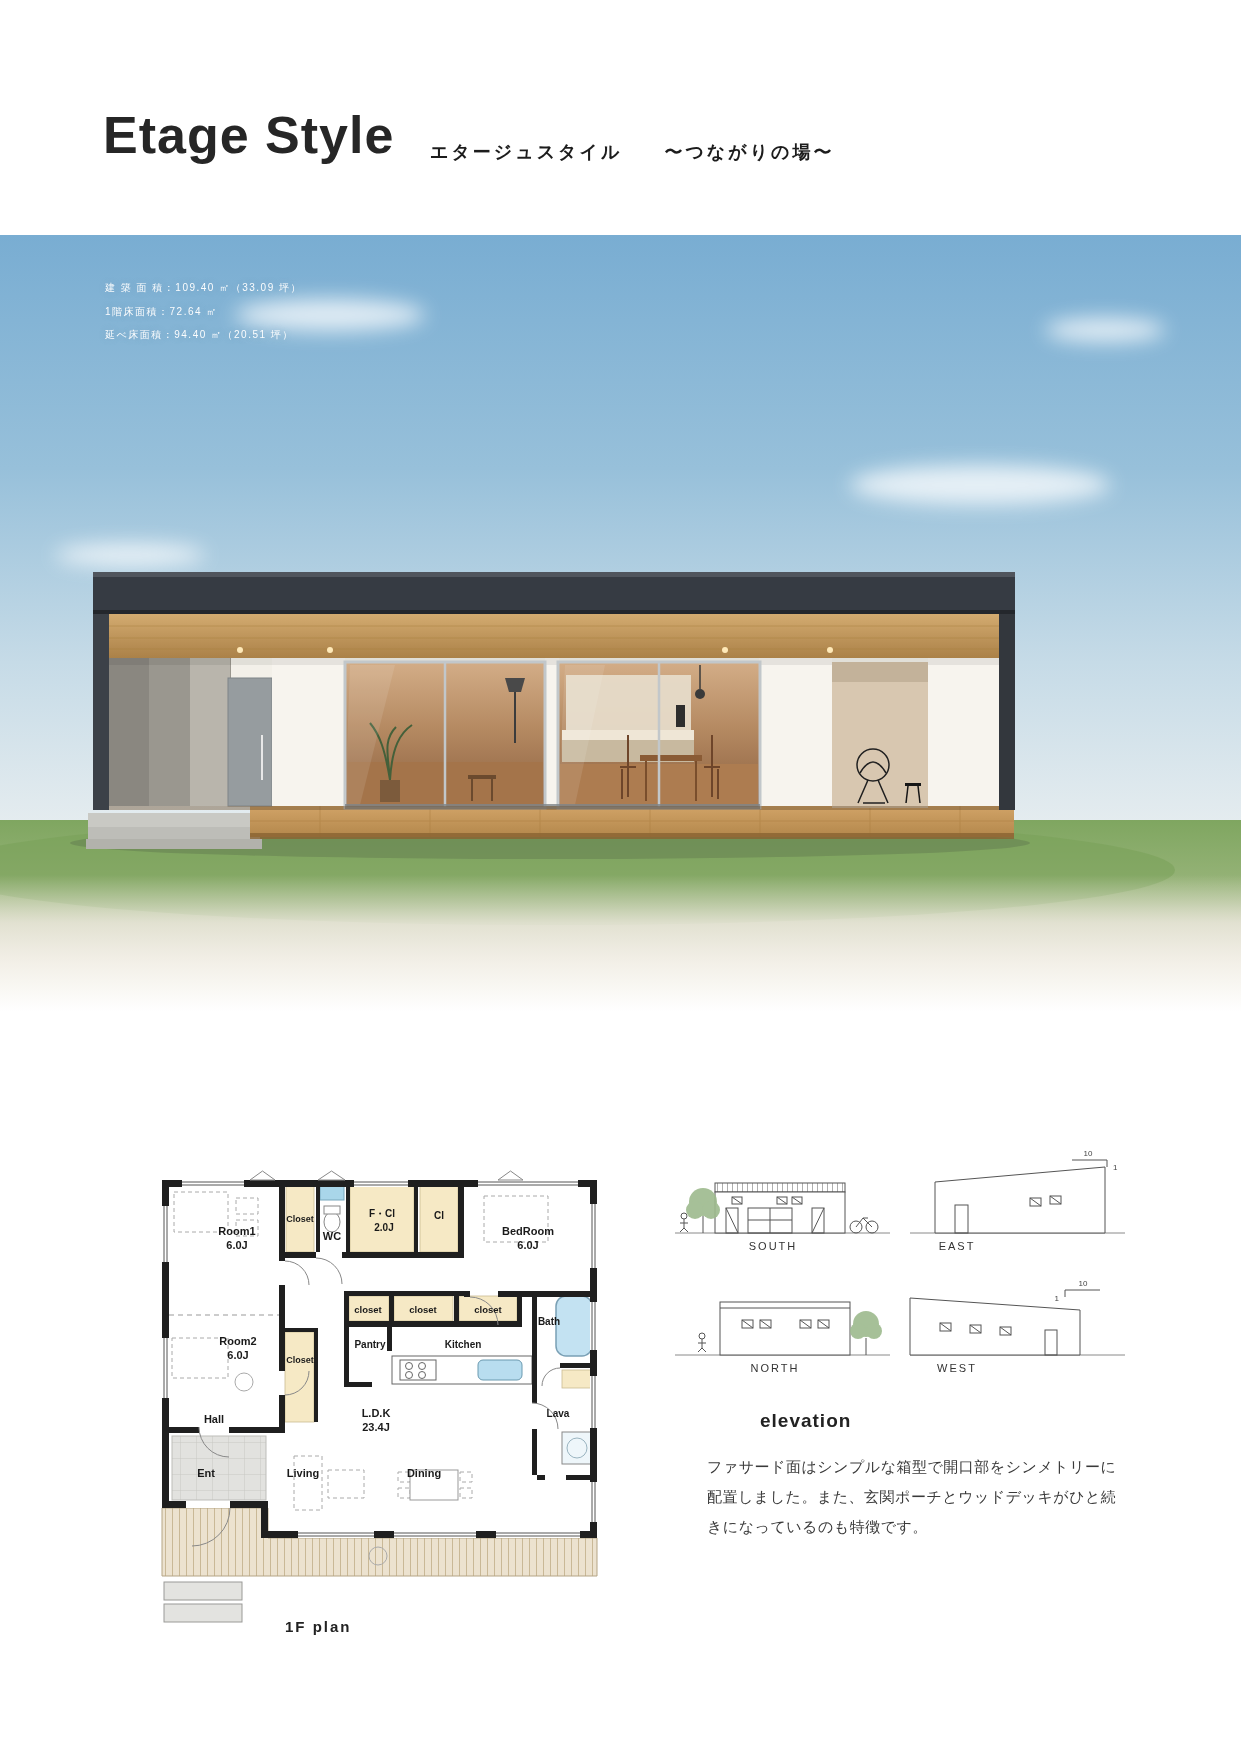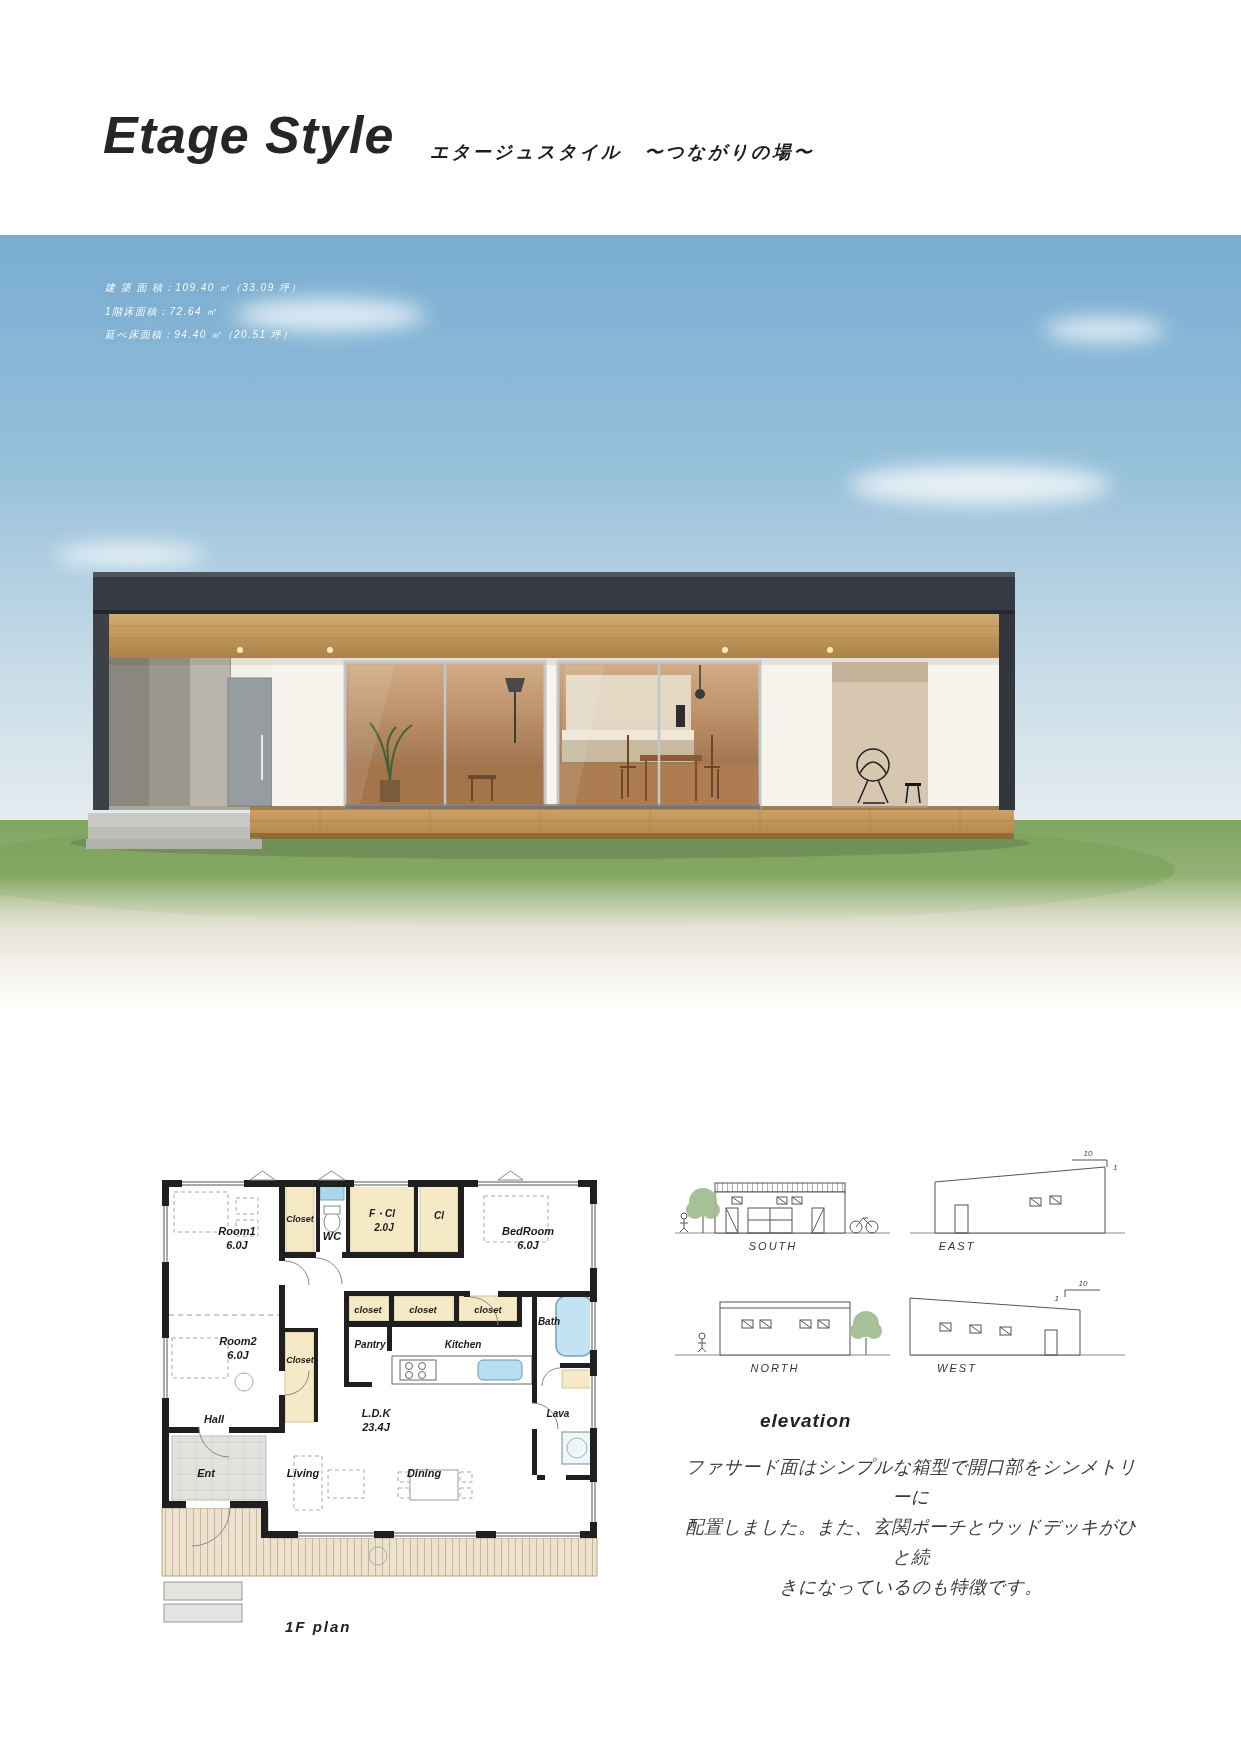--- a/index.html
+++ b/index.html
@@ -1,32 +1,32 @@
 <!DOCTYPE html>
 <html><head>
 <meta charset="utf-8">
 <style>
   html,body{margin:0;padding:0;background:#ffffff;}
   .page{position:relative;width:1241px;height:1640px;background:#ffffff;overflow:hidden;
-        font-family:"Liberation Sans", sans-serif;font-style:italic;}
+        font-family:"Liberation Sans", sans-serif;}
   .title{position:absolute;left:103px;top:105px;font-size:52px;font-weight:bold;color:#262626;letter-spacing:1px;}
   .subtitle-row{position:absolute;left:430px;top:140px;font-size:18px;font-weight:bold;color:#1c1c1c;letter-spacing:3px;white-space:nowrap;}
-  .subtitle-row .tag{margin-left:22px;}
+  .subtitle-row .tag{margin-left:42px;}
   .photo{position:absolute;left:0;top:235px;width:1241px;height:777px;}
   .photo svg{position:absolute;left:0;top:0;}
   .spec{position:absolute;left:105px;top:41px;color:rgba(255,255,255,.97);font-size:10px;
         line-height:23.5px;letter-spacing:1.5px;text-shadow:0 0 6px rgba(110,150,185,.45);}
   .plan-svg{position:absolute;left:148px;top:1170px;}
   .plan-caption{position:absolute;left:285px;top:1618px;width:200px;text-align:left;
         font-size:15px;font-weight:bold;color:#222;letter-spacing:2px;}
   .elev-svg{position:absolute;left:660px;top:1140px;}
   .elev-caption{position:absolute;left:760px;top:1410px;width:220px;
         font-size:19px;font-weight:bold;color:#222;letter-spacing:1px;}
-  .desc{position:absolute;left:681px;top:1452px;width:460px;font-size:18px;line-height:30px;
-        color:#3a3a3a;letter-spacing:.5px;text-align:center;}
+  .desc{position:absolute;left:707px;top:1452px;width:460px;font-size:15px;line-height:30px;
+        color:#3a3a3a;letter-spacing:.5px;}
   .pagenum{position:absolute;left:48px;top:1690px;font-size:15px;color:#444;}
   svg text{font-family:"Liberation Sans", sans-serif;}
 </style>
 </head>
 <body>
 
 <div class="page">
 
   <div class="title">Etage Style</div>
   <div class="subtitle-row">

